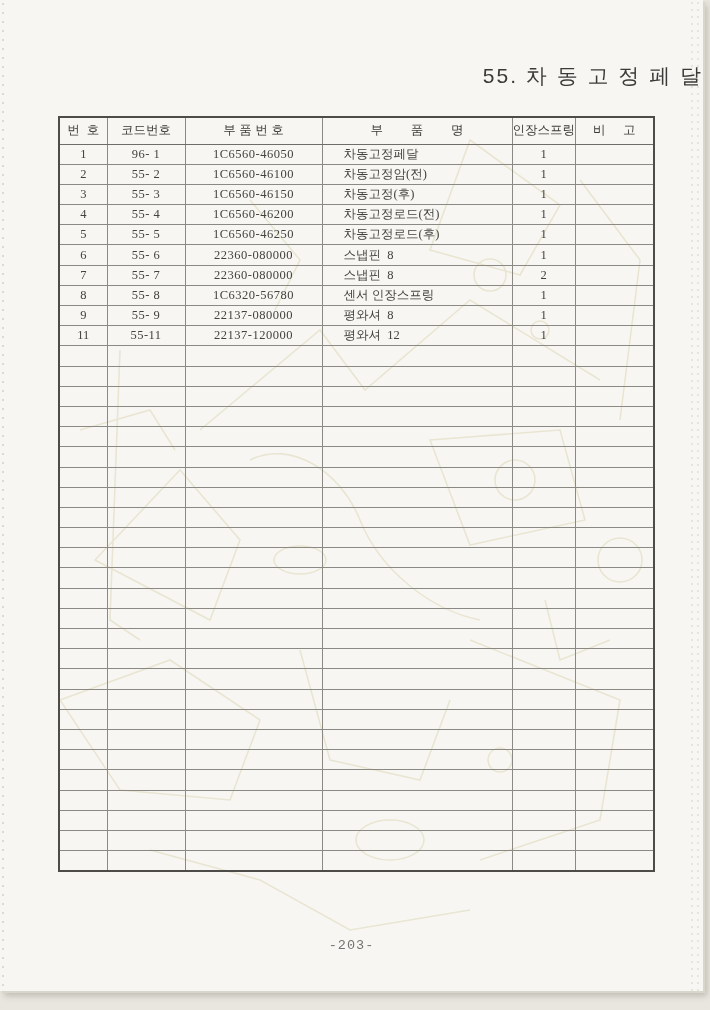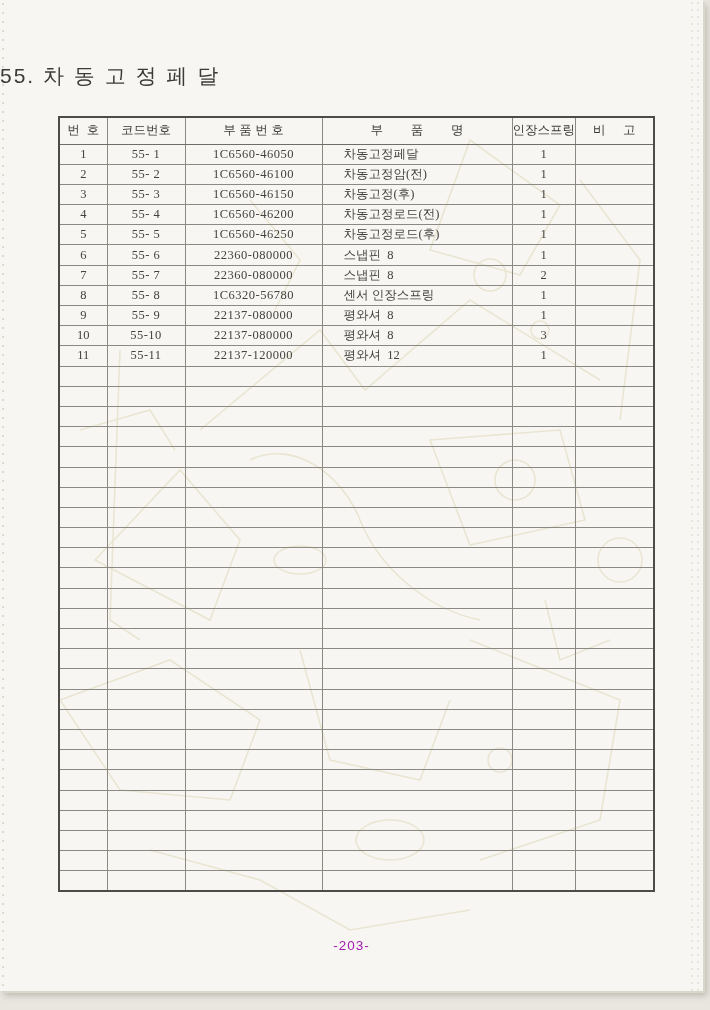--- a/index.html
+++ b/index.html
@@ -28,21 +28,21 @@
   .right-grain{
     position:absolute; right:0; top:0; width:14px; height:991px;
     background-image:radial-gradient(circle at 3px 3px, #dedbd1 1px, transparent 1.2px);
     background-size:6px 7px; opacity:.65;
   }
   .ghost{ position:absolute; left:0; top:0; width:703px; height:991px; pointer-events:none; }
   .ghost svg{ width:100%; height:100%; }
 
   .title{
     position:absolute; left:0; top:62px; width:703px;
-    text-align:left; font-size:21px; font-weight:500;
+    text-align:right; font-size:21px; font-weight:500;
     letter-spacing:2px; color:#3a3a38;
   }
 
   table.parts{
     position:absolute; left:58px; top:116px;
     width:595px; border-collapse:collapse; table-layout:fixed;
     background:transparent;
   }
   table.parts, table.parts td, table.parts th{ border:1px solid var(--line-inner); }
   table.parts{ border:2px solid var(--line-outer); }
@@ -56,22 +56,22 @@
     height:20.2px; font-size:12.5px; color:#43423f;
     font-family:"Liberation Serif","DejaVu Serif",serif;
     text-align:center; vertical-align:middle; white-space:pre;
     padding:0 2px; overflow:hidden;
   }
   table.parts td.c-name{ text-align:left; padding-left:21px; }
   table.parts td.c-code, table.parts td.c-part{ letter-spacing:.5px; }
 
   .page-number{
     position:absolute; left:0; top:938px; width:703px; text-align:center;
-    font-family:Liberation Sans, sans-serif;
-    font-size:13.5px; color:#a21caf; letter-spacing:1px;
+    font-family:Liberation Mono, monospace;
+    font-size:13.5px; color:#737373; letter-spacing:1px;
   }
 </style>
 </head>
 <body>
 
 <div class="paper">
 
   <div class="ghost">
     <svg viewBox="0 0 703 991" fill="none" stroke="#e7e3cd" stroke-width="1.6" opacity="0.85">
       <path d="M470 140 L560 205 L520 275 L430 250 Z"></path>
@@ -118,21 +118,21 @@
         <th>코드번호</th>
         <th>부 품 번 호</th>
         <th>부        품        명</th>
         <th>인장스프링</th>
         <th>비     고</th>
       </tr>
     </thead>
     <tbody>
         <tr>
           <td class="c-no">1</td>
-          <td class="c-code">55- 1</td>
+          <td class="c-code">96- 1</td>
           <td class="c-part">1C6560-46050</td>
           <td class="c-name">차동고정페달</td>
           <td class="c-qty">1</td>
           <td class="c-note">&nbsp;</td>
         </tr>
         <tr>
           <td class="c-no">2</td>
           <td class="c-code">55- 2</td>
           <td class="c-part">1C6560-46100</td>
           <td class="c-name">차동고정암(전)</td>
@@ -189,28 +189,20 @@
         </tr>
         <tr>
           <td class="c-no">9</td>
           <td class="c-code">55- 9</td>
           <td class="c-part">22137-080000</td>
           <td class="c-name">평와셔  8</td>
           <td class="c-qty">1</td>
           <td class="c-note">&nbsp;</td>
         </tr>
         <tr>
-          <td class="c-no">10</td>
-          <td class="c-code">55-10</td>
-          <td class="c-part">22137-080000</td>
-          <td class="c-name">평와셔  8</td>
-          <td class="c-qty">3</td>
-          <td class="c-note">&nbsp;</td>
-        </tr>
-        <tr>
           <td class="c-no">11</td>
           <td class="c-code">55-11</td>
           <td class="c-part">22137-120000</td>
           <td class="c-name">평와셔  12</td>
           <td class="c-qty">1</td>
           <td class="c-note">&nbsp;</td>
         </tr>
         <tr>
           <td class="c-no">&nbsp;</td>
           <td class="c-code">&nbsp;</td>

